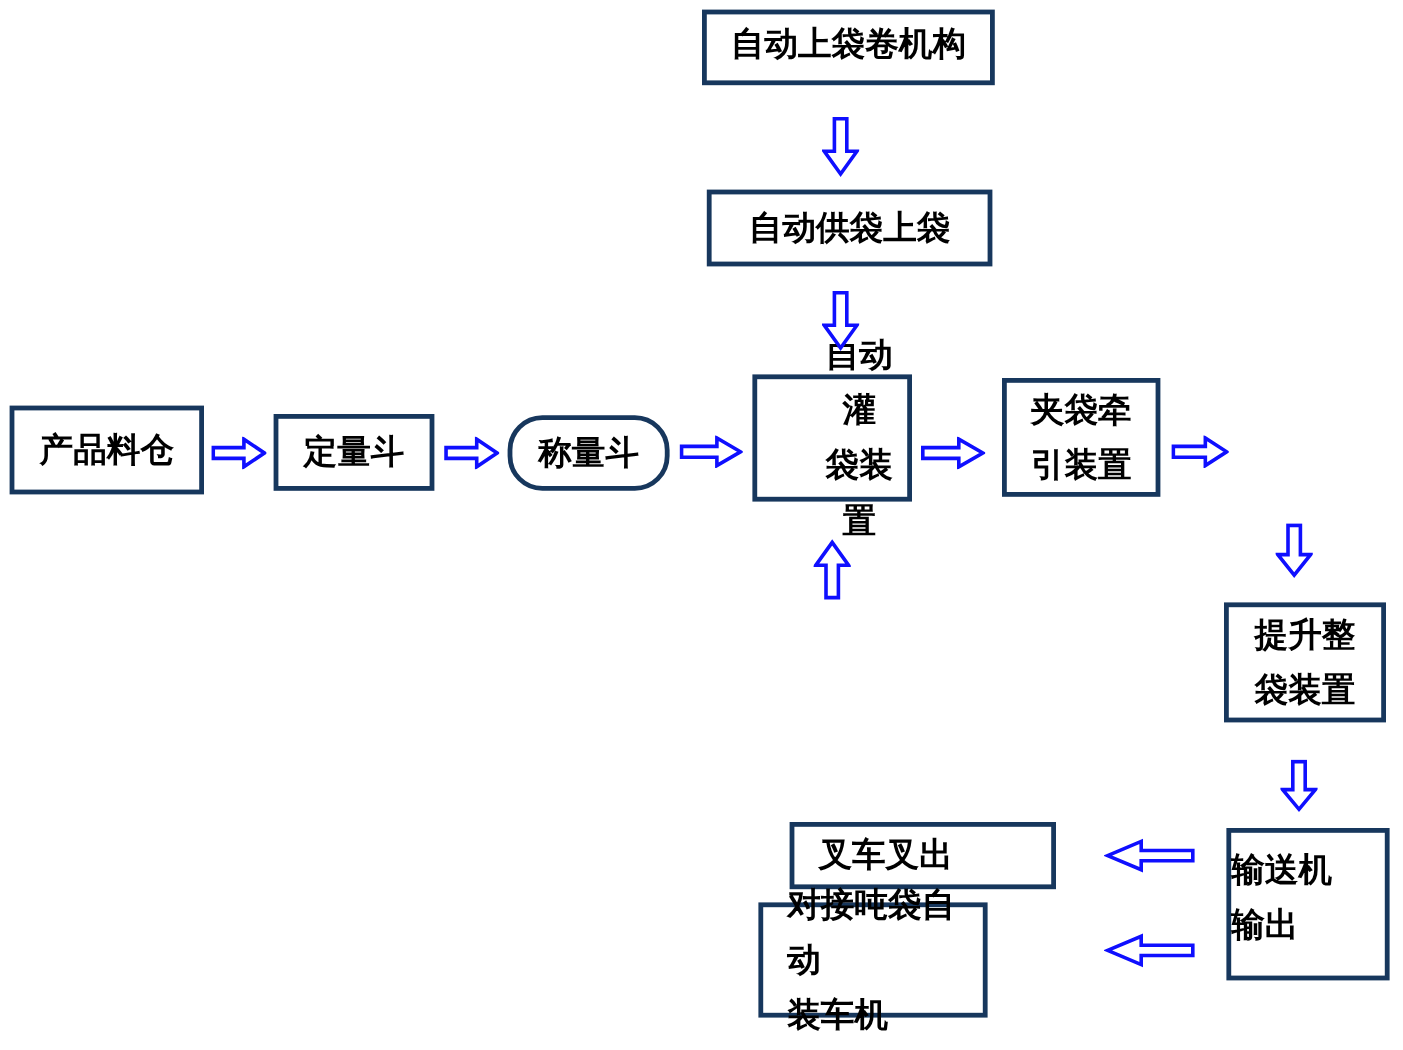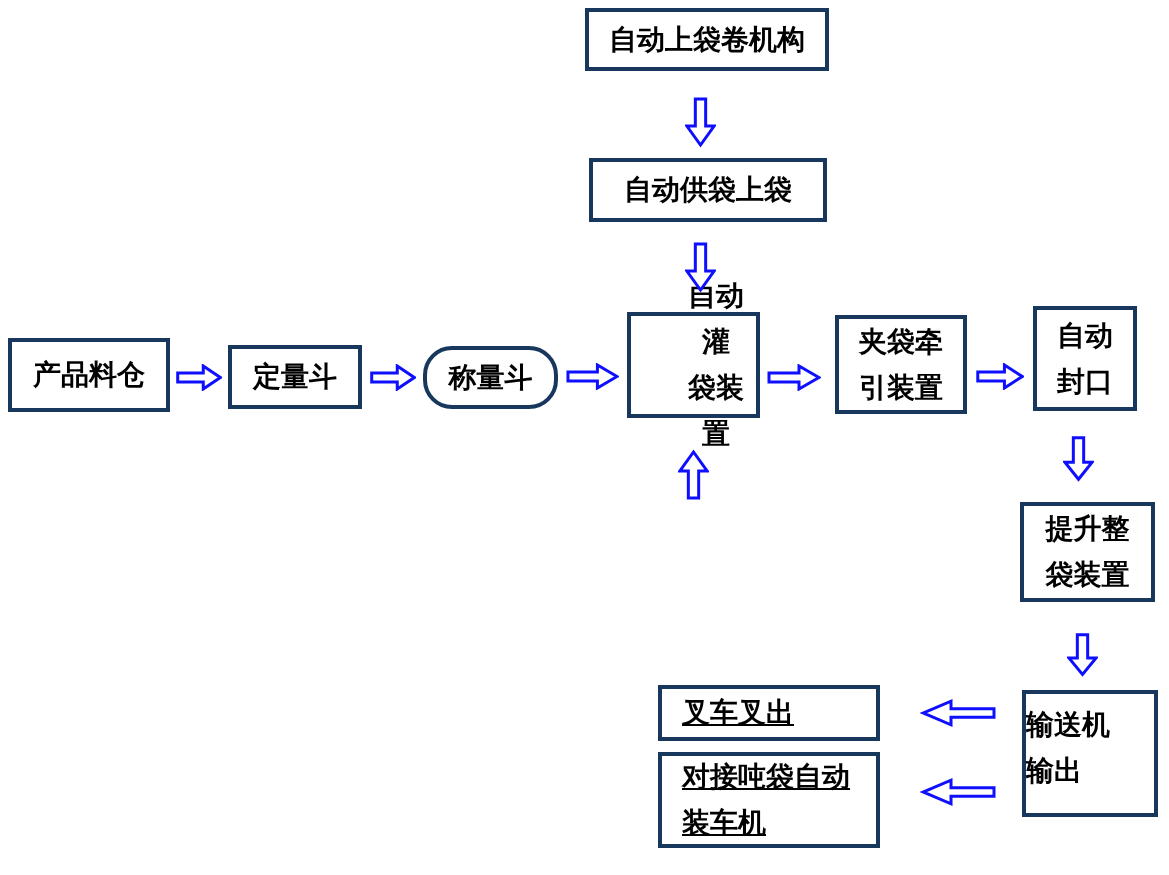--- a/index.html
+++ b/index.html
@@ -26,46 +26,46 @@
     color: var(--text, #000000);
     font-weight: bold;
     font-size: 28px;
   }
   .node .node-label {
     white-space: pre-line;
     text-align: center;
     line-height: 46px;
   }
   .node.align-left { justify-content: flex-start; padding-left: 20px; }
-  .node.align-left .node-label { text-align: left; text-decoration: underline; }
+  .node.align-left .node-label { text-align: left; }
   .arrow { position: absolute; display: block; }
   .arrow polygon {
     fill: #ffffff;
     stroke: var(--arrow, #0000ff);
     stroke-width: 3;
     stroke-linejoin: miter;
   }
 
   
-  #n-roll     { left: 585px;  top: 8px;   width: 244px; height: 63px; }
+  #n-roll     { left: 585px;  top: 8px;   width: 244px; height: 63px; font-family: Liberation Mono, monospace; }
   #n-supply   { left: 589px;  top: 158px; width: 238px; height: 64px; }
   #n-silo     { left: 8px;    top: 338px; width: 162px; height: 74px; }
   #n-dosing   { left: 228px;  top: 345px; width: 134px; height: 64px; }
   #n-weigh    { left: 423px;  top: 346px; width: 135px; height: 63px; border-radius: 29px; }
   #n-fill     { left: 627px;  top: 312px; width: 133px; height: 106px; padding-left: 45px; }
   #n-clamp    { left: 835px;  top: 315px; width: 132px; height: 99px; }
   #n-seal     { left: 1033px; top: 306px; width: 104px; height: 105px; }
   #n-dust     { left: 628px;  top: 516px; width: 132px; height: 118px; }
   #n-lift     { left: 1020px; top: 502px; width: 135px; height: 100px; }
   #n-conveyor { left: 1022px; top: 690px; width: 136px; height: 127px;
                 align-items: flex-start; padding-top: 8px; padding-left: 0;
                 justify-content: flex-start; }
   #n-conveyor .node-label { text-align: left; }
   #n-forklift { left: 658px;  top: 685px; width: 222px; height: 56px; }
-  #n-loader   { left: 658px;  top: 752px; width: 222px; height: 96px; }
+  #n-loader   { left: 632px;  top: 752px; width: 191px; height: 96px; }
 
   
   #a-roll-supply      { left: 685px;  top: 97px;  width: 31px; height: 51px; }
   #a-supply-fill      { left: 685px;  top: 242px; width: 31px; height: 51px; }
   #a-silo-dosing      { left: 176px;  top: 364px; width: 46px; height: 27px; }
   #a-dosing-weigh     { left: 370px;  top: 364px; width: 46px; height: 27px; }
   #a-weigh-fill       { left: 566px;  top: 363px; width: 53px; height: 27px; }
   #a-fill-clamp       { left: 767px;  top: 364px; width: 54px; height: 27px; }
   #a-clamp-seal       { left: 976px;  top: 363px; width: 48px; height: 27px; }
   #a-dust-fill        { left: 678px;  top: 449px; width: 31px; height: 51px; }
@@ -94,24 +94,20 @@
   <div class="node" id="n-weigh">
     <span class="node-label">称量斗</span>
   </div>
   <div class="node" id="n-fill">
     <span class="node-label">自动灌
 袋装置</span>
   </div>
   <div class="node" id="n-clamp">
     <span class="node-label">夹袋牵
 引装置</span>
-  </div>
-  <div class="node" id="n-seal">
-    <span class="node-label">自动
-封口</span>
   </div>
   <div class="node" id="n-lift">
     <span class="node-label">提升整
 袋装置</span>
   </div>
   <div class="node" id="n-conveyor">
     <span class="node-label">输送机
 输出</span>
   </div>
   <div class="node align-left" id="n-forklift">

